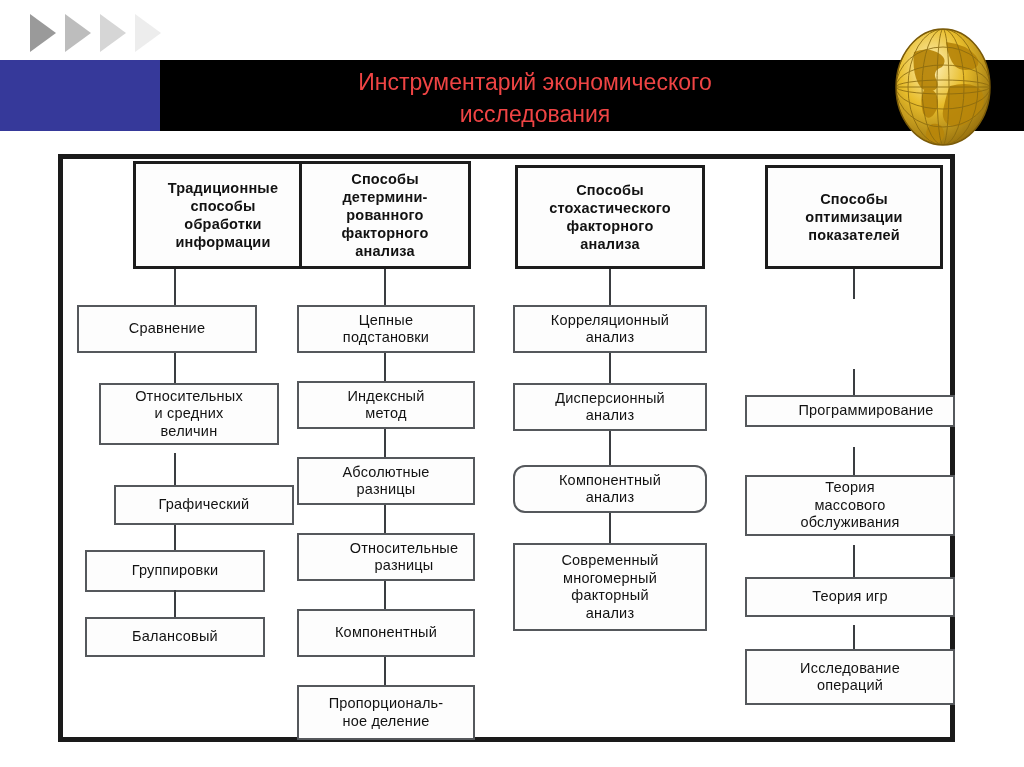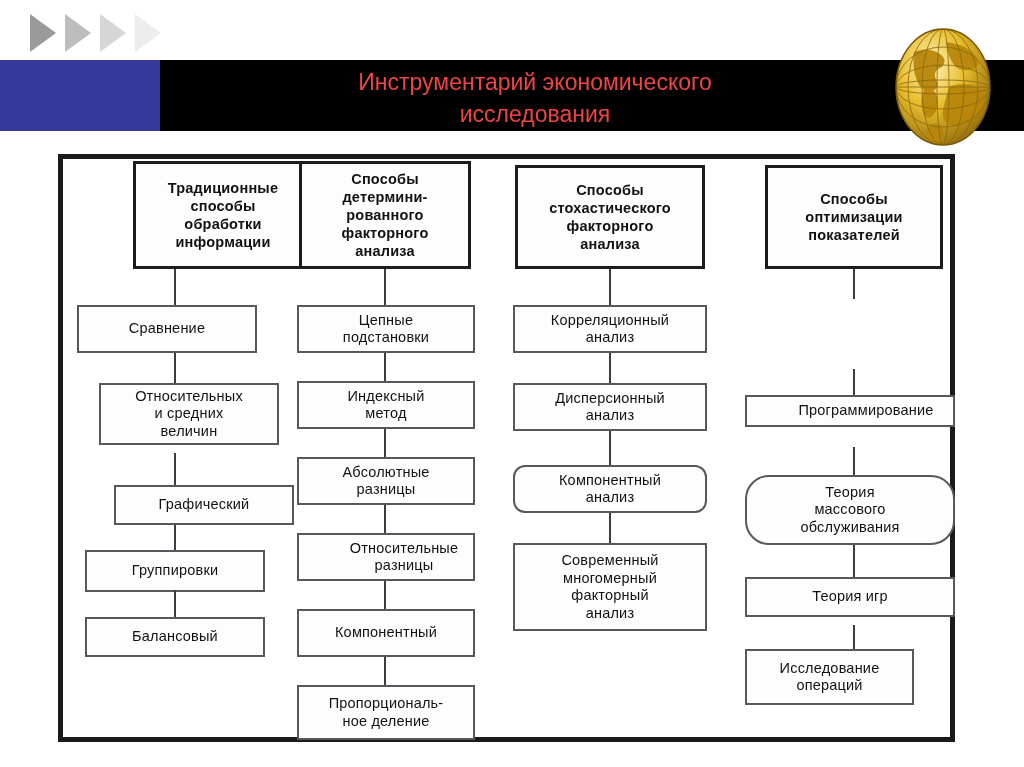--- a/index.html
+++ b/index.html
@@ -217,30 +217,30 @@
   </div>
   <div class="connector" style="left:790px;top:110px;height:30px;"></div>
 
   <div class="connector" style="left:790px;top:210px;height:34px;"></div>
 
   <div class="node" style="left:682px;top:236px;width:210px;height:32px;padding-left:32px;">
     <span class="node-label">Программирование</span>
   </div>
   <div class="connector" style="left:790px;top:288px;height:28px;"></div>
 
-  <div class="node" style="left:682px;top:316px;width:210px;height:70px;border-radius:24px;">
+  <div class="node" style="left:682px;top:316px;width:210px;height:61px;">
     <span class="node-label">Теория
 массового
 обслуживания</span>
   </div>
   <div class="connector" style="left:790px;top:386px;height:32px;"></div>
 
   <div class="node" style="left:682px;top:418px;width:210px;height:40px;">
     <span class="node-label">Теория игр</span>
   </div>
   <div class="connector" style="left:790px;top:466px;height:24px;"></div>
 
-  <div class="node" style="left:682px;top:490px;width:169px;height:56px;">
+  <div class="node" style="left:682px;top:490px;width:210px;height:56px;">
     <span class="node-label">Исследование
 операций</span>
   </div>
 
 </div>
 
 </body></html>

